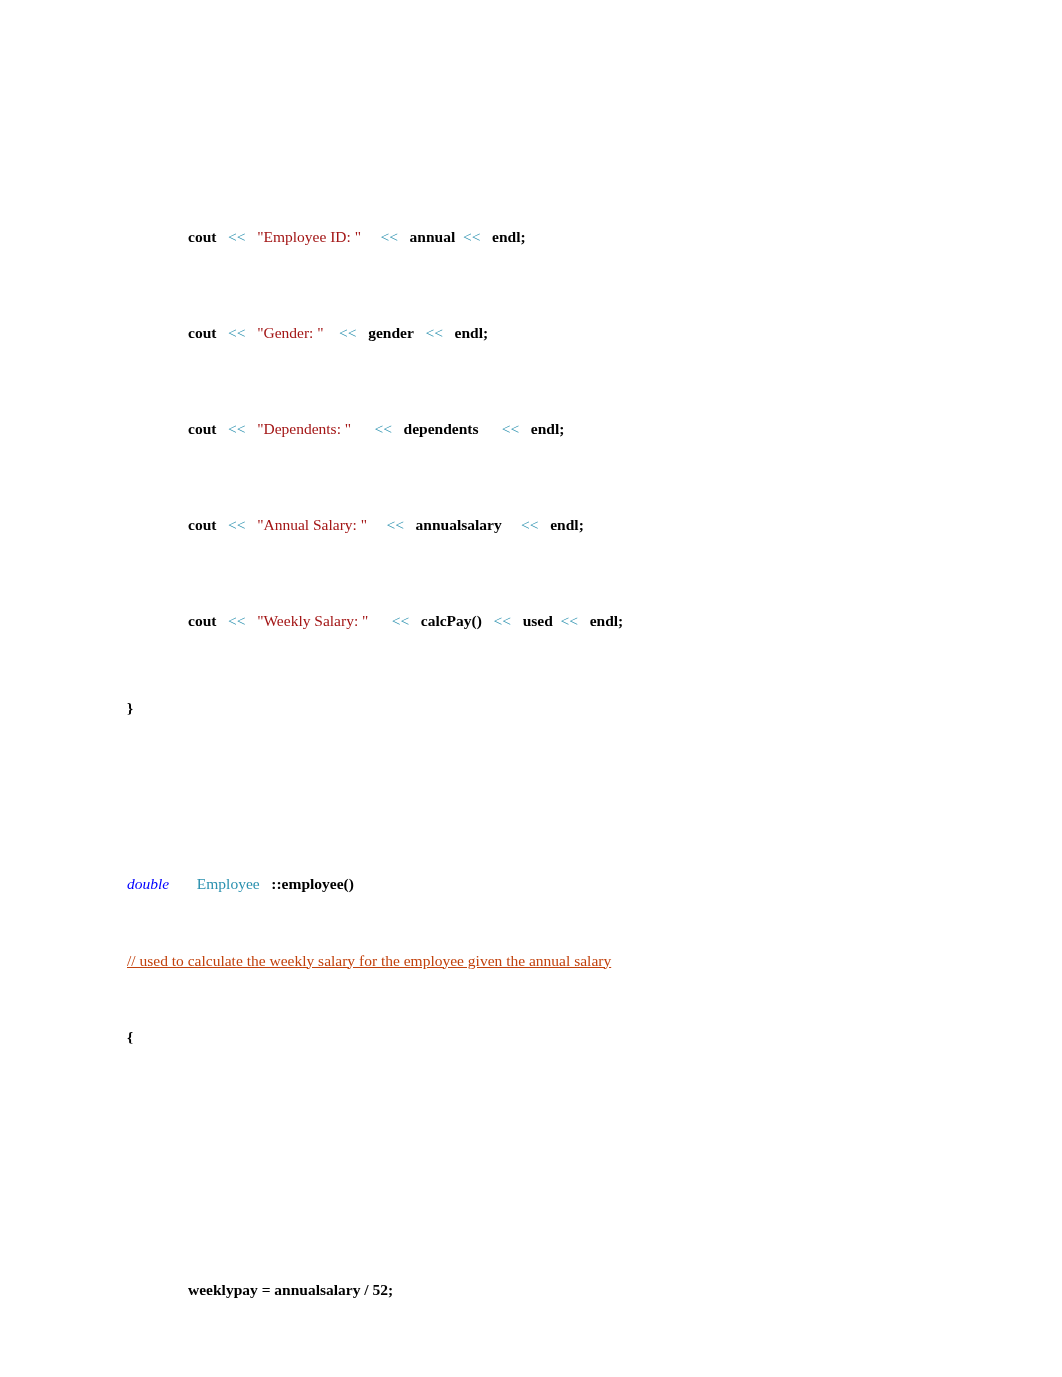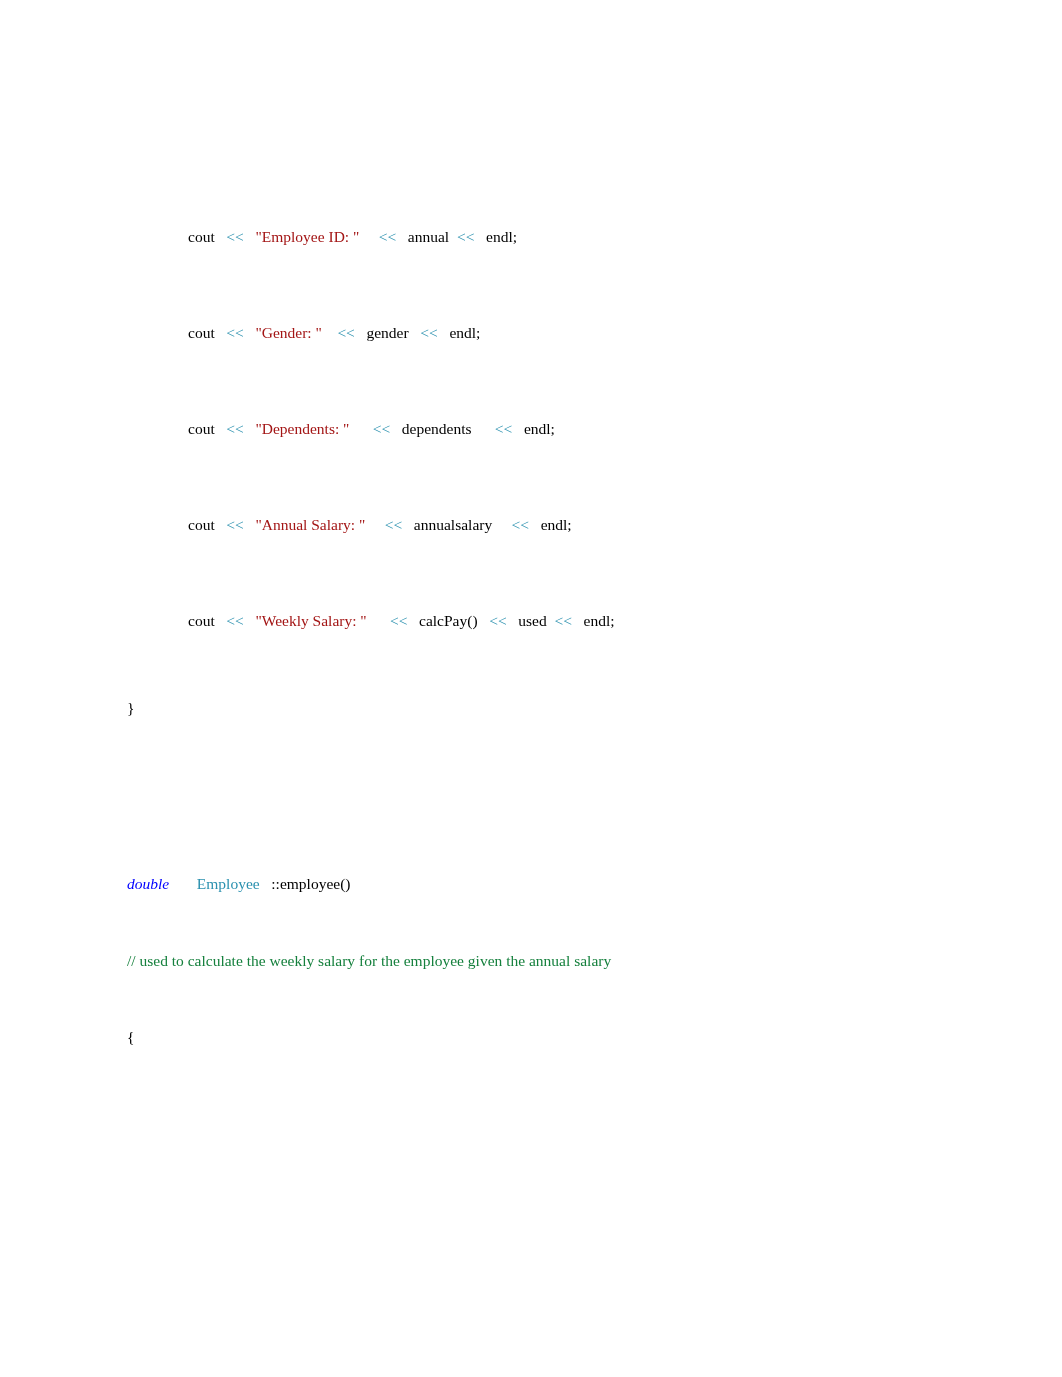--- a/index.html
+++ b/index.html
@@ -39,23 +39,23 @@
   .gap-md { height: 20px; }
   .gap-lg { height: 21px; }
 
   .ind1 { padding-left: 61px; }
   .ind-none { padding-left: 0px; }
 
   
   .kw  { color: #0000ff; font-style: italic; }
   .typ { color: #2b91af; margin-left: 16px; }
   .str { color: #a31515; }
-  .cmt { color: #15803d; }
+  .cmt { color: #c2410c; text-decoration: underline; }
   .op  { color: #2b91af; }
-  .pl  { color: #000000; }
+  .pl  { color: #000000; font-weight: bold; }
 </style>
 </head>
 <body>
 
 <div class="page">
   <div class="code-body">
 
     
     <div class="ln ind1 sp-loose"><span class="pl">cout</span>   <span class="op">&lt;&lt;</span>   <span class="str">"Employee ID: "</span>     <span class="op">&lt;&lt;</span>   <span class="pl">annual</span>  <span class="op">&lt;&lt;</span>   <span class="pl">endl;</span></div>
 
@@ -76,20 +76,21 @@
 
     <div class="ln ind-none"><span class="cmt">// used to calculate the weekly salary for the employee given the annual salary</span></div>
 
     <div class="ln ind-none"><span class="pl">{</span></div>
 
     <div class="gap-md"></div>
 
 
     <div class="gap-lg"></div>
 
+    <div class="ln ind1" style="height:20px;"><span class="pl">weeklypay = annualsalary / 52;</span></div>
 
     
 
     
 
     
 
     
 
     

